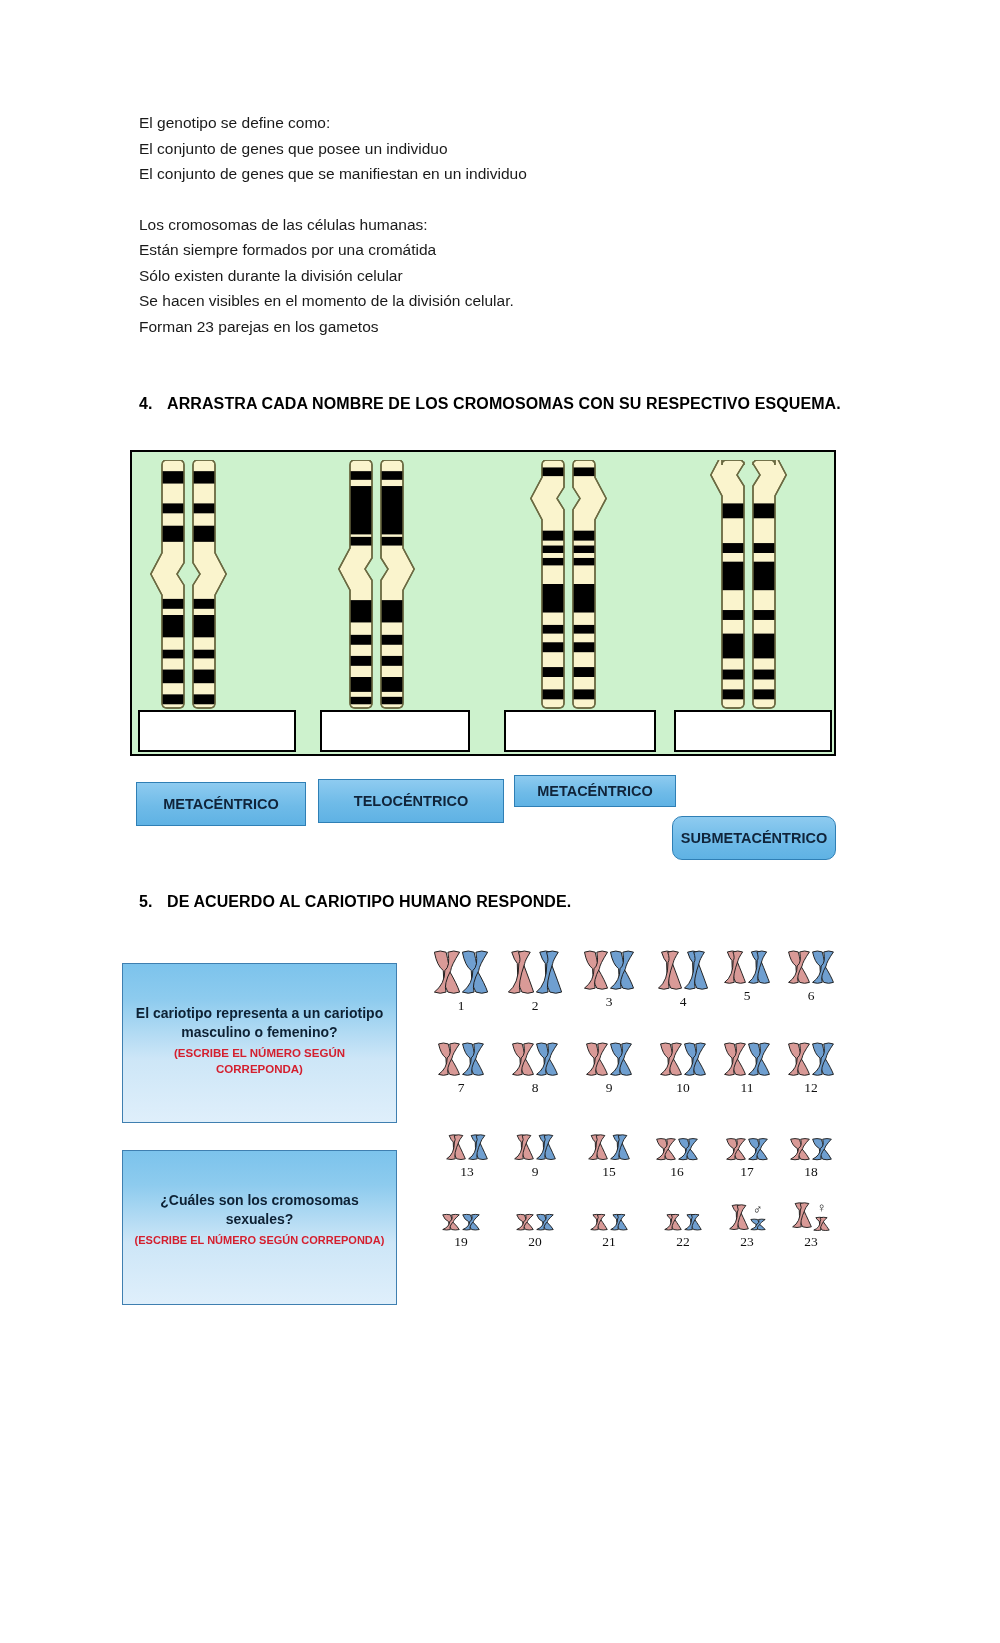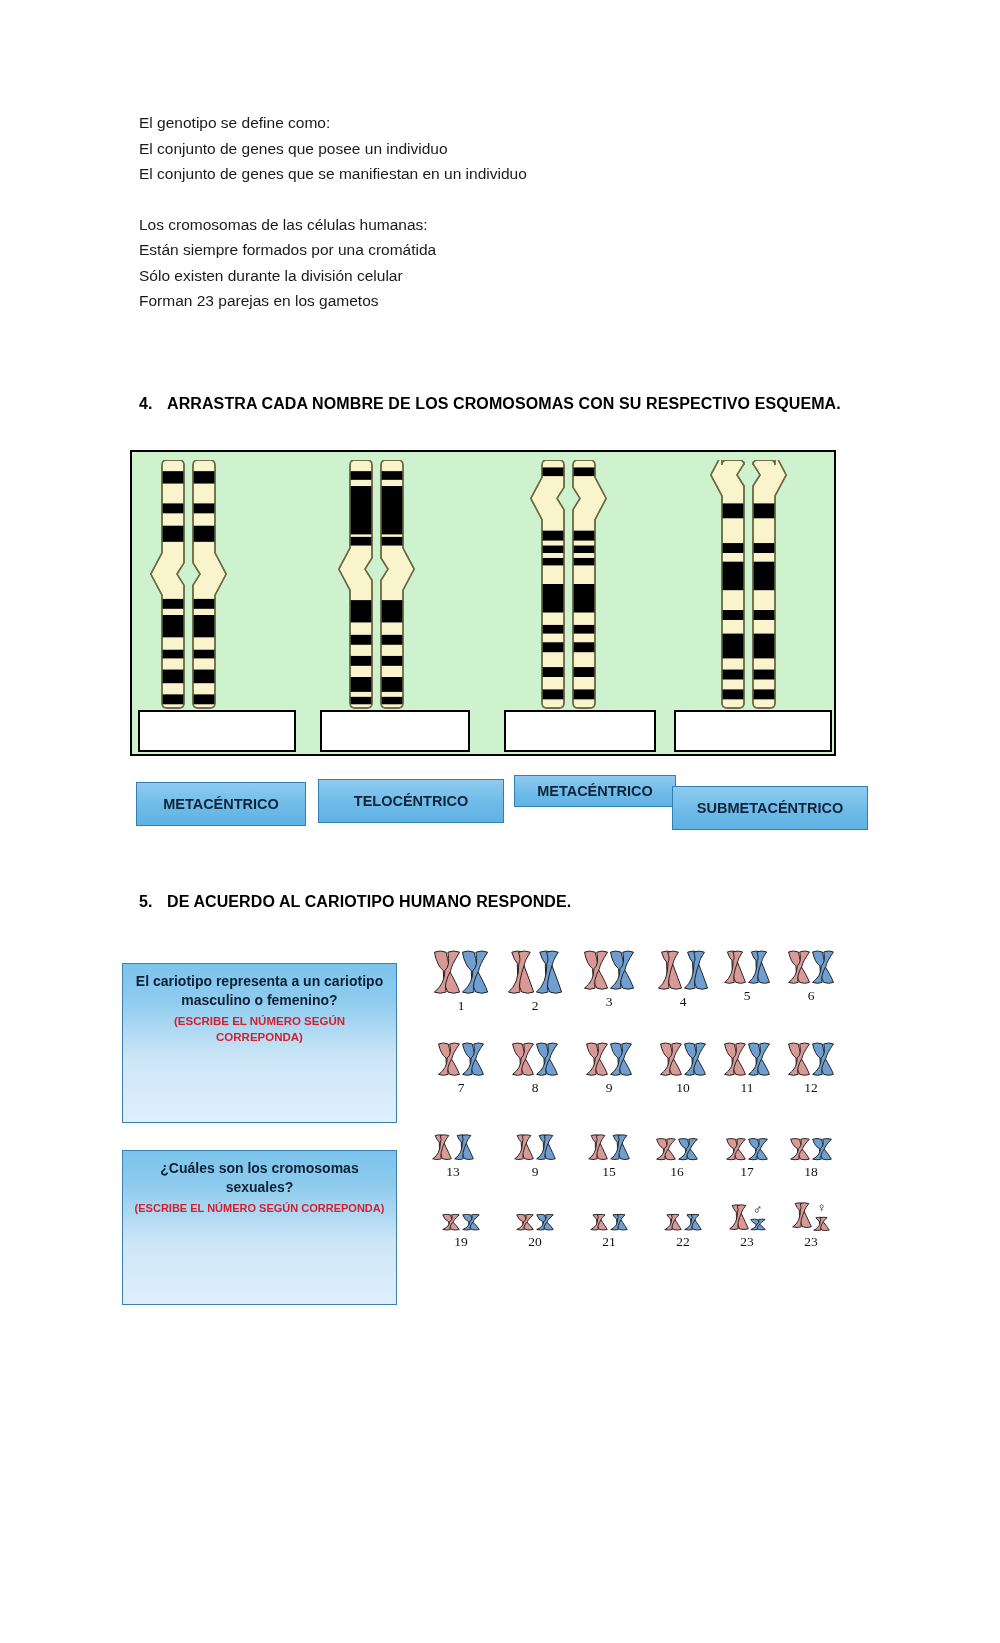--- a/index.html
+++ b/index.html
@@ -41,41 +41,42 @@
   }
 
   
   .qbox{
     position:absolute;
     border:1px solid #3f7fb0;box-sizing:border-box;
     background:linear-gradient(180deg,#7cc3ec 0%,#8dcbee 22%,#cde6f7 60%,#dfeffb 100%);
     padding:8px 10px 0 10px;
     text-align:center;
   }
-  .qbox .qtext{font-weight:bold;font-size:14px;color:#0d2134;line-height:19px;}
+  .qbox .qtext{font-weight:bold;font-size:14px;color:#0d2134;line-height:19px;margin-top:32px;}
   .qbox .qred{font-weight:bold;font-size:11.5px;color:#d41f2e;line-height:16px;margin-top:3px;}
 
   
   .karyo{position:absolute;left:412px;top:946px;width:430px;height:350px;}
   .kcell{position:absolute;text-align:center;}
   .kcell .klabel{font-size:13.5px;color:#111;font-family:"Liberation Serif",serif;}
   .kcell svg{display:block;margin:0 auto;}
   .sexsym{position:absolute;font-size:13px;color:#111;}
 </style>
 </head>
 <body>
 
 <div class="intro">
   <p>El genotipo se define como:</p>
   <p>El conjunto de genes que posee un individuo</p>
   <p>El conjunto de genes que se manifiestan en un individuo</p>
   <div class="gap"></div>
   <p>Los cromosomas de las células humanas:</p>
   <p>Están siempre formados por una cromátida</p>
   <p>Sólo existen durante la división celular</p>
+  <p>Se hacen visibles en el momento de la división celular.</p>
   <p>Forman 23 parejas en los gametos</p>
 </div>
 
 <div class="qhead" style="left:139px;top:395px;">
   <span class="num">4.</span><span>ARRASTRA CADA NOMBRE DE LOS CROMOSOMAS CON SU RESPECTIVO ESQUEMA.</span>
 </div>
 
 <div class="greenpanel">
   <div id="chrom-host">
       <div class="chr" style="left:18px;top:8px;">
@@ -378,21 +379,21 @@
 <div id="draglabel-host">
     <div class="draglabel" style="left:136px;top:782px;width:170px;height:44px;">
       <span>METACÉNTRICO</span>
     </div>
     <div class="draglabel" style="left:318px;top:779px;width:186px;height:44px;">
       <span>TELOCÉNTRICO</span>
     </div>
     <div class="draglabel" style="left:514px;top:775px;width:162px;height:32px;">
       <span>METACÉNTRICO</span>
     </div>
-    <div class="draglabel" style="left:672px;top:786px;width:196px;height:44px;">
+    <div class="draglabel" style="left:672px;top:816px;width:164px;height:44px;border-radius:10px;">
       <span>SUBMETACÉNTRICO</span>
     </div>
   </div>
 
 <div class="qhead" style="left:139px;top:893px;">
   <span class="num">5.</span><span>DE ACUERDO AL CARIOTIPO HUMANO RESPONDE.</span>
 </div>
 
 <div class="qbox" style="left:122px;top:963px;width:275px;height:160px;">
   <div class="qtext">El cariotipo representa a un cariotipo masculino o femenino?</div>
@@ -914,21 +915,21 @@
             Q 7.546000000000001 28.8 10.120000000000001 36
             Q 4.4 38.16 -1.3200000000000003 36
             Q 8.91 28.8 8.91 16.560000000000002
             Q 14.454 12.420000000000002 11.88 0 Z" fill="#6f9fd0" stroke="#1a1a1a" stroke-width="1.1" stroke-linejoin="round"></path>
             </svg>
           </div>
       </div>
       </div>
       <div class="klabel">12</div>
     </div>
-    <div class="kcell" style="left:6px;top:178px;width:70px;">
+    <div class="kcell" style="left:20px;top:178px;width:70px;">
       <div style="height:40px;display:flex;align-items:flex-end;justify-content:center;">
         <div style="display:flex;align-items:flex-end;gap:2px;justify-content:center;">
         <div>
             <svg width="20" height="32" viewBox="-2 -3 24 36">
               <path d="M 1.7999999999999998 0
             Q 7 -1.68 12.2 0
             Q 12.16 5.880000000000001 11.9 7.840000000000001
             Q 18.86 22.400000000000002 21.2 28
             Q 16 29.68 10.8 28
             Q 6.700000000000001 22.400000000000002 6.700000000000001 7.840000000000001

